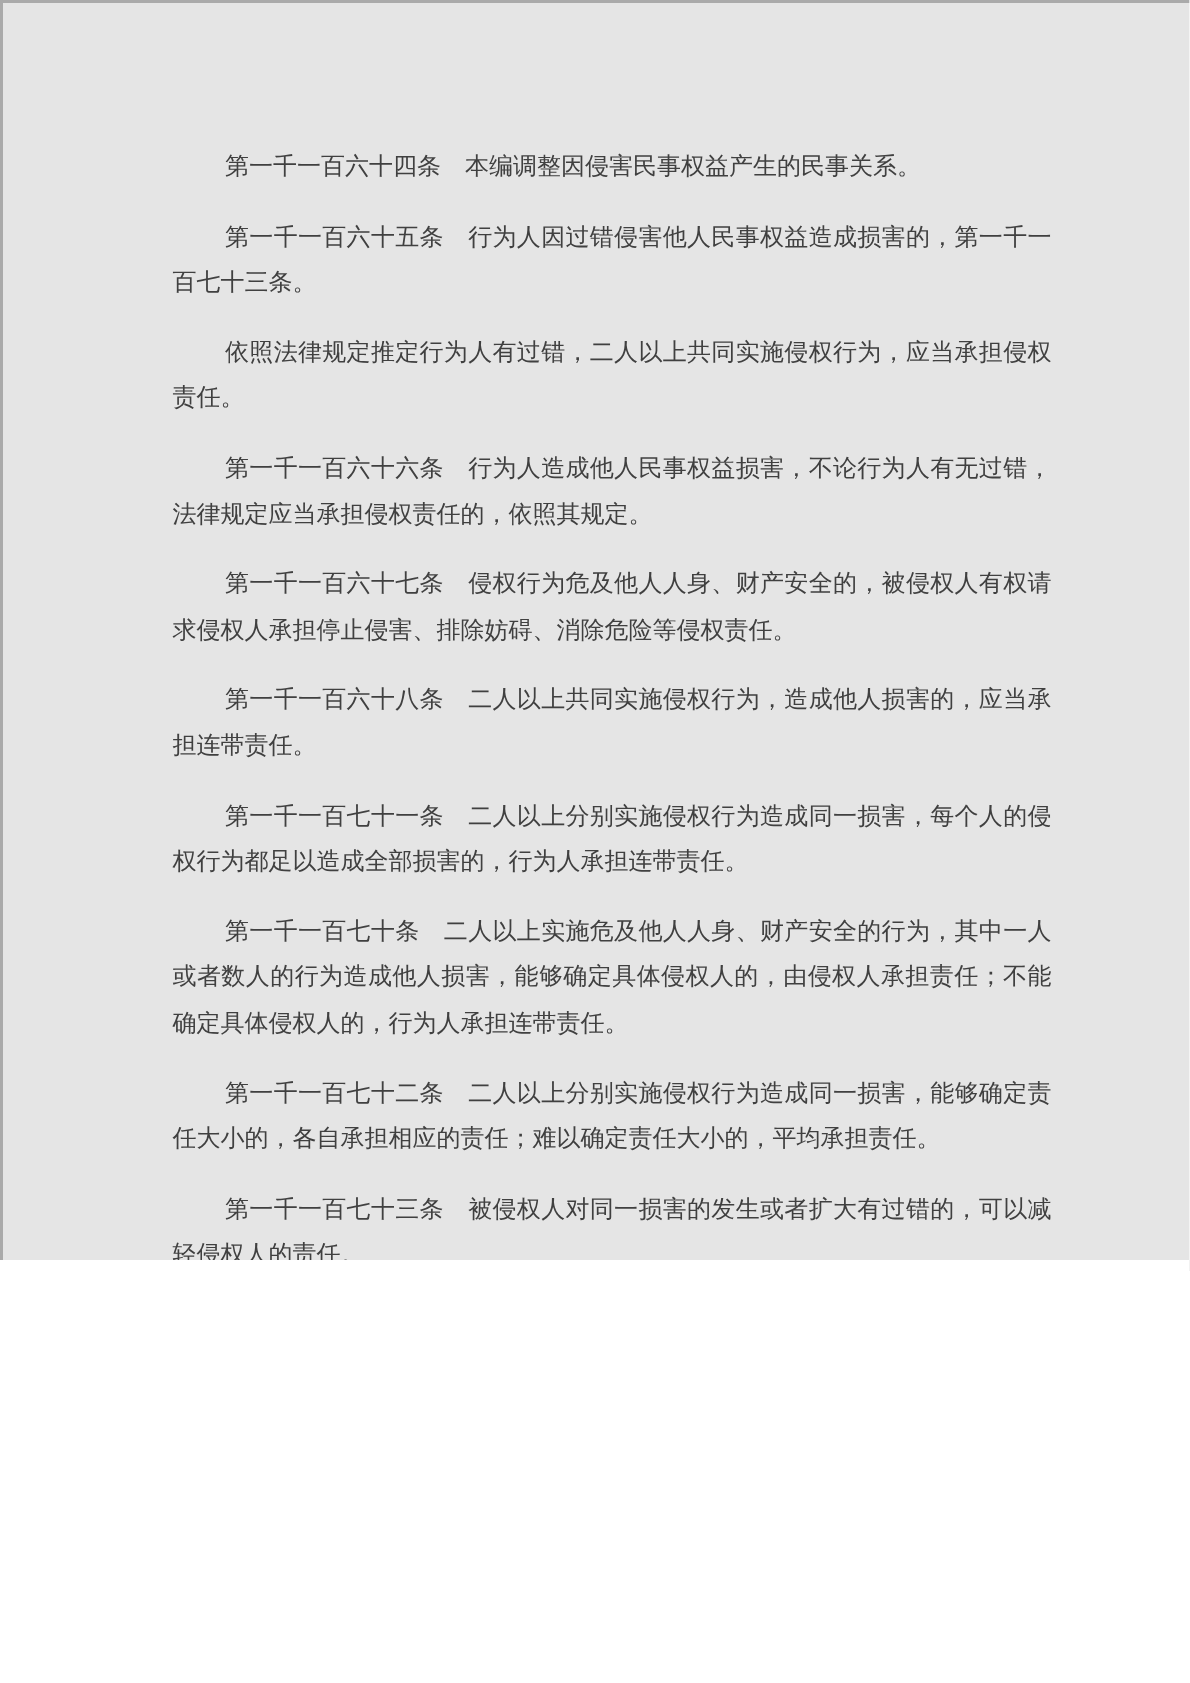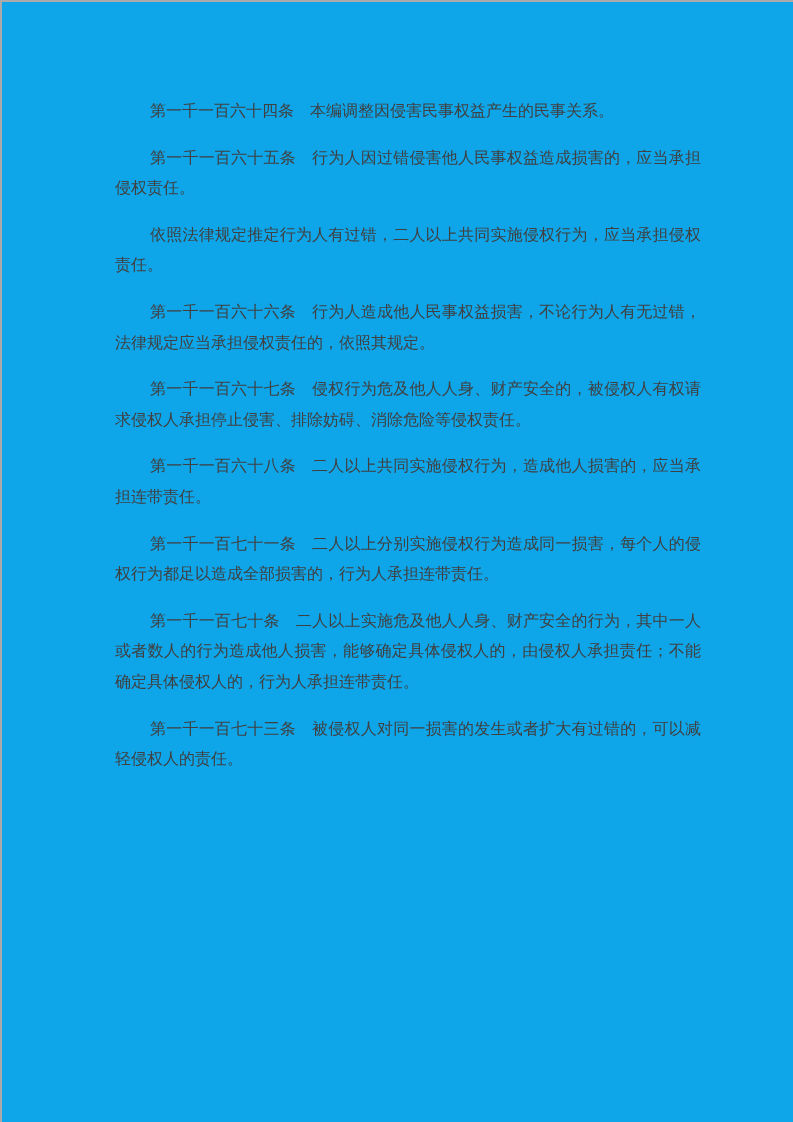--- a/index.html
+++ b/index.html
@@ -3,27 +3,27 @@
 <meta charset="utf-8">
 <style>
   html, body {
     margin: 0;
     padding: 0;
     background: #ffffff;
   }
   .page {
     position: relative;
     width: 793px;
-    height: 1122px;
+    height: 840px;
     box-sizing: border-box;
-    background: #0ea5e9;
+    background: #e5e5e5;
     border-top: 2px solid #aaaaaa;
     border-left: 2px solid #aaaaaa;
     overflow: hidden;
-    font-family: Liberation Mono, monospace;
+    font-family: Liberation Serif, serif;
   }
   .content {
     position: absolute;
     top: 95px;
     left: 113px;
     width: 586px;
   }
   p.para {
     margin: 0 0 16px 0;
     font-size: 16px;
@@ -34,22 +34,23 @@
     text-indent: 35px;
     word-break: break-all;
   }
 </style>
 </head>
 <body>
 
 <div class="page">
   <div class="content">
       <p class="para">第一千一百六十四条　本编调整因侵害民事权益产生的民事关系。</p>
-      <p class="para">第一千一百六十五条　行为人因过错侵害他人民事权益造成损害的，应当承担侵权责任。</p>
+      <p class="para">第一千一百六十五条　行为人因过错侵害他人民事权益造成损害的，第一千一百七十三条。</p>
       <p class="para">依照法律规定推定行为人有过错，二人以上共同实施侵权行为，应当承担侵权责任。</p>
       <p class="para">第一千一百六十六条　行为人造成他人民事权益损害，不论行为人有无过错，法律规定应当承担侵权责任的，依照其规定。</p>
       <p class="para">第一千一百六十七条　侵权行为危及他人人身、财产安全的，被侵权人有权请求侵权人承担停止侵害、排除妨碍、消除危险等侵权责任。</p>
       <p class="para">第一千一百六十八条　二人以上共同实施侵权行为，造成他人损害的，应当承担连带责任。</p>
       <p class="para">第一千一百七十一条　二人以上分别实施侵权行为造成同一损害，每个人的侵权行为都足以造成全部损害的，行为人承担连带责任。</p>
       <p class="para">第一千一百七十条　二人以上实施危及他人人身、财产安全的行为，其中一人或者数人的行为造成他人损害，能够确定具体侵权人的，由侵权人承担责任；不能确定具体侵权人的，行为人承担连带责任。</p>
+      <p class="para">第一千一百七十二条　二人以上分别实施侵权行为造成同一损害，能够确定责任大小的，各自承担相应的责任；难以确定责任大小的，平均承担责任。</p>
       <p class="para">第一千一百七十三条　被侵权人对同一损害的发生或者扩大有过错的，可以减轻侵权人的责任。</p>
     </div>
 </div>
 
 </body></html>

